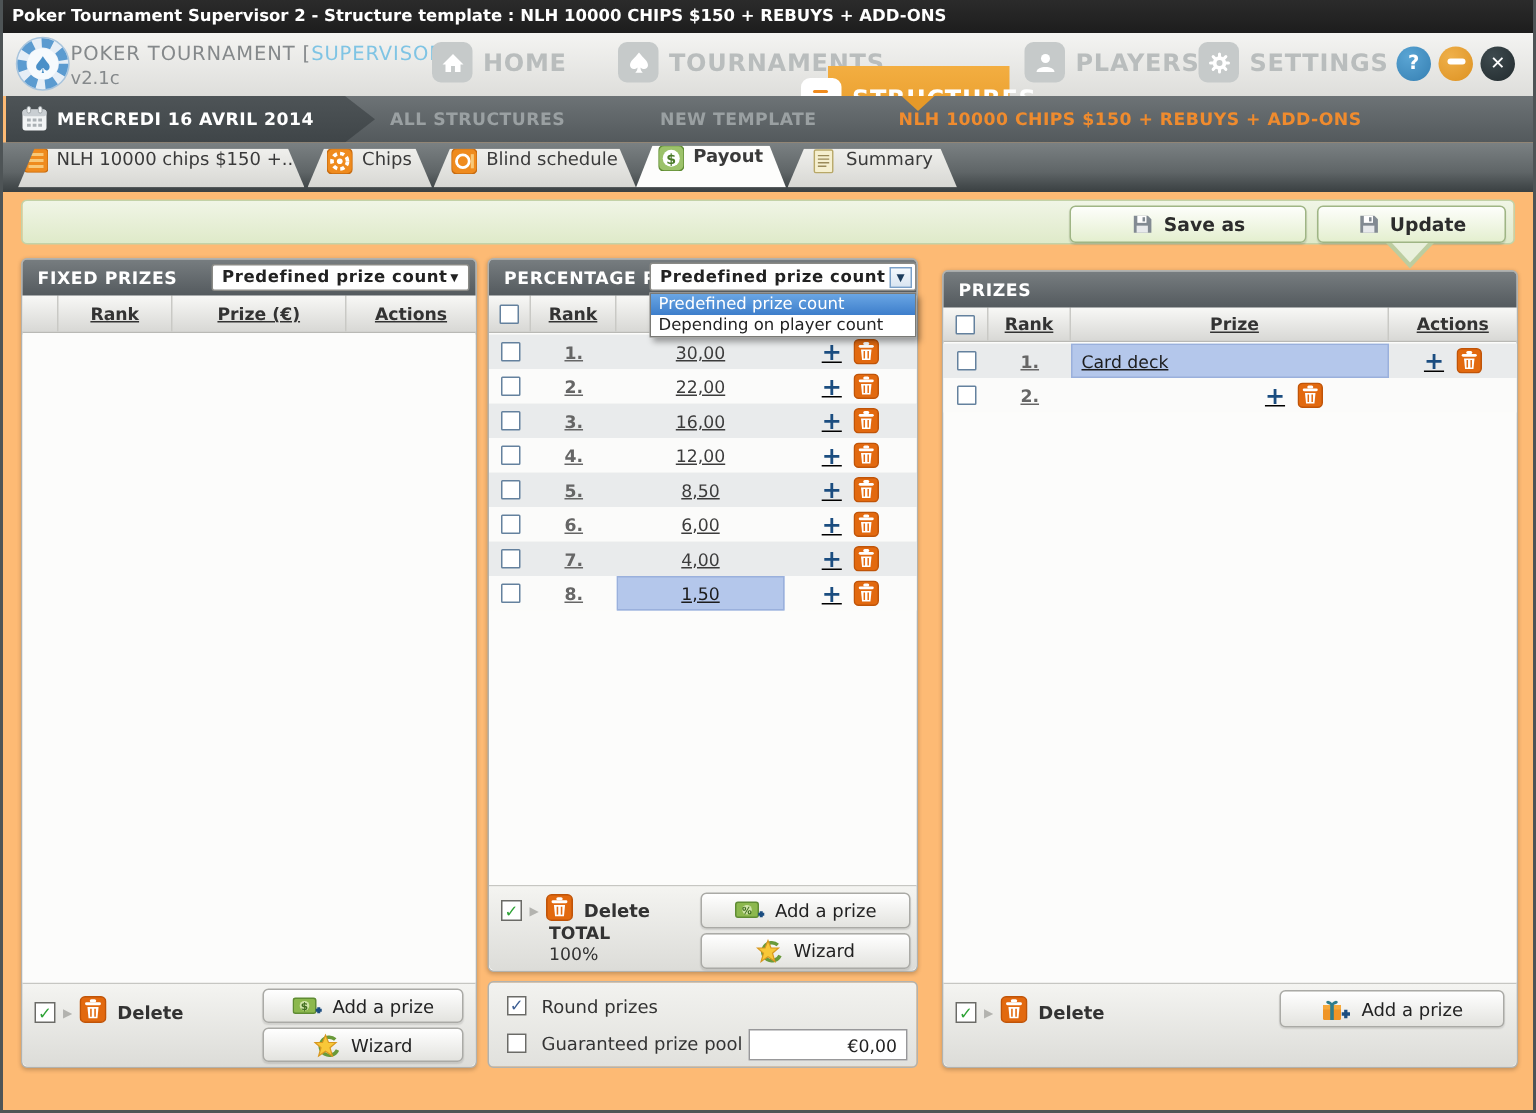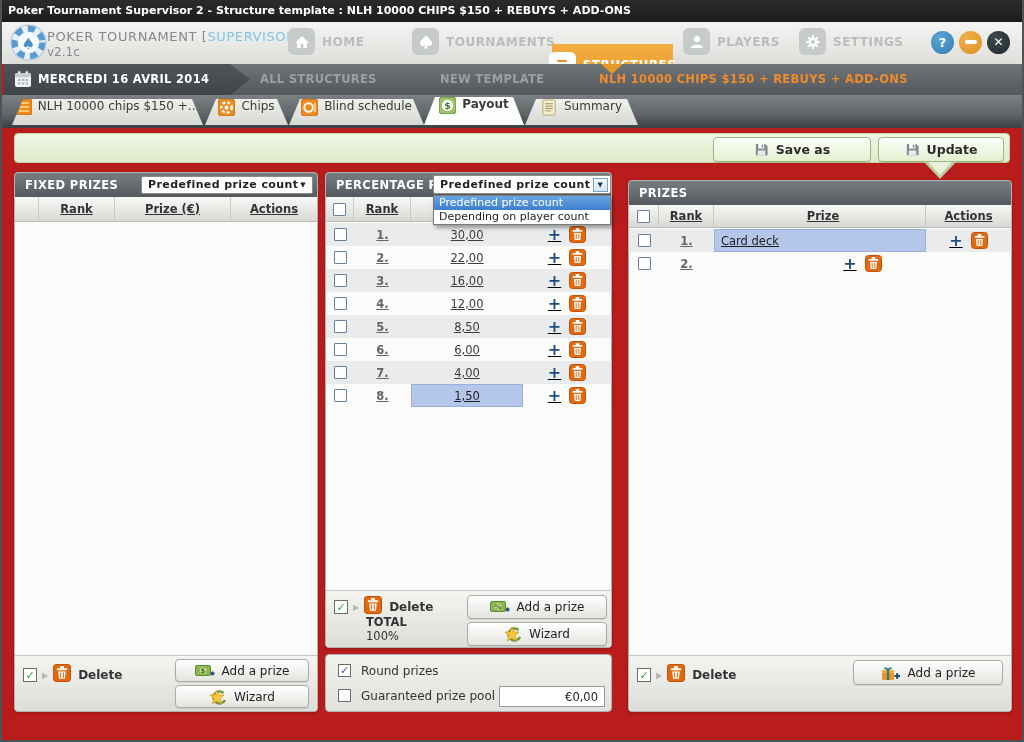--- a/index.html
+++ b/index.html
@@ -1,32 +1,32 @@
 <!DOCTYPE html>
 <html><head>
 <meta charset="utf-8">
 <style>
   html,body{margin:0;padding:0;background:#9a9a96;}
   *{box-sizing:border-box;font-family:"DejaVu Sans","Liberation Sans",sans-serif;}
-  .window{position:relative;width:1024px;height:742px;background:#b91c1c;overflow:hidden;}
+  .window{position:relative;width:1024px;height:742px;background:#fdba74;overflow:hidden;}
   .frame{position:absolute;inset:0;border:2px solid #4e5456;border-top:none;pointer-events:none;z-index:60;}
 
   
   .titlebar{position:absolute;left:0;top:0;width:100%;height:22px;background:linear-gradient(#2b2b2b,#1d1d1d);color:#fff;font-size:11px;font-weight:bold;line-height:22px;padding-left:8px;white-space:nowrap;}
 
   
   .header{position:absolute;left:0;top:22px;width:100%;height:42px;background:linear-gradient(#f4f4f2,#dededb);}
   .logo{position:absolute;left:10px;top:2px;width:37px;height:37px;}
   .brand{position:absolute;left:47px;top:6px;font-size:13px;color:#85898b;letter-spacing:.6px;white-space:nowrap;}
   .brand .hl{color:#7fc4e4;}
   .brand sup{font-size:9px;}
   .version{position:absolute;left:47px;top:23px;font-size:12px;color:#85898b;}
   .nav-item{position:absolute;top:6px;display:flex;align-items:center;gap:7px;cursor:default;}
   .tile{width:27px;height:27px;border-radius:6px;background:#c6caca;display:flex;align-items:center;justify-content:center;flex:0 0 auto;}
-  .nav-label{font-size:12px;font-weight:bold;color:#b9bdbd;letter-spacing:.5px;}
+  .nav-label{font-size:16px;font-weight:bold;color:#b9bdbd;letter-spacing:.5px;}
   .nav-active{position:absolute;left:552px;top:22px;width:121px;height:42px;background:linear-gradient(#f3ae41,#e69928);display:flex;align-items:center;justify-content:center;gap:7px;}
   .nav-active .tile{background:#fff;}
   .nav-active .nav-label{color:#fff;}
   .nav-pointer{position:absolute;left:601px;top:64px;width:0;height:0;border-left:11px solid transparent;border-right:11px solid transparent;border-top:10px solid #e69928;z-index:8;}
   .winbtn{position:absolute;top:9px;width:23px;height:23px;border-radius:50%;color:#fff;text-align:center;line-height:23px;font-weight:bold;font-size:13px;}
   .wb-help{left:931px;background:radial-gradient(circle at 35% 30%,#5aa5d4,#357fb2);}
   .wb-min{left:959px;background:radial-gradient(circle at 35% 30%,#efb04a,#dd9222);}
   .wb-close{left:987px;background:radial-gradient(circle at 35% 30%,#3e4a4e,#222b2e);font-size:12px;}
   .wb-min .bar{display:inline-block;width:12px;height:3.5px;background:#fff;border-radius:2px;vertical-align:middle;margin-top:-3px;}
 

